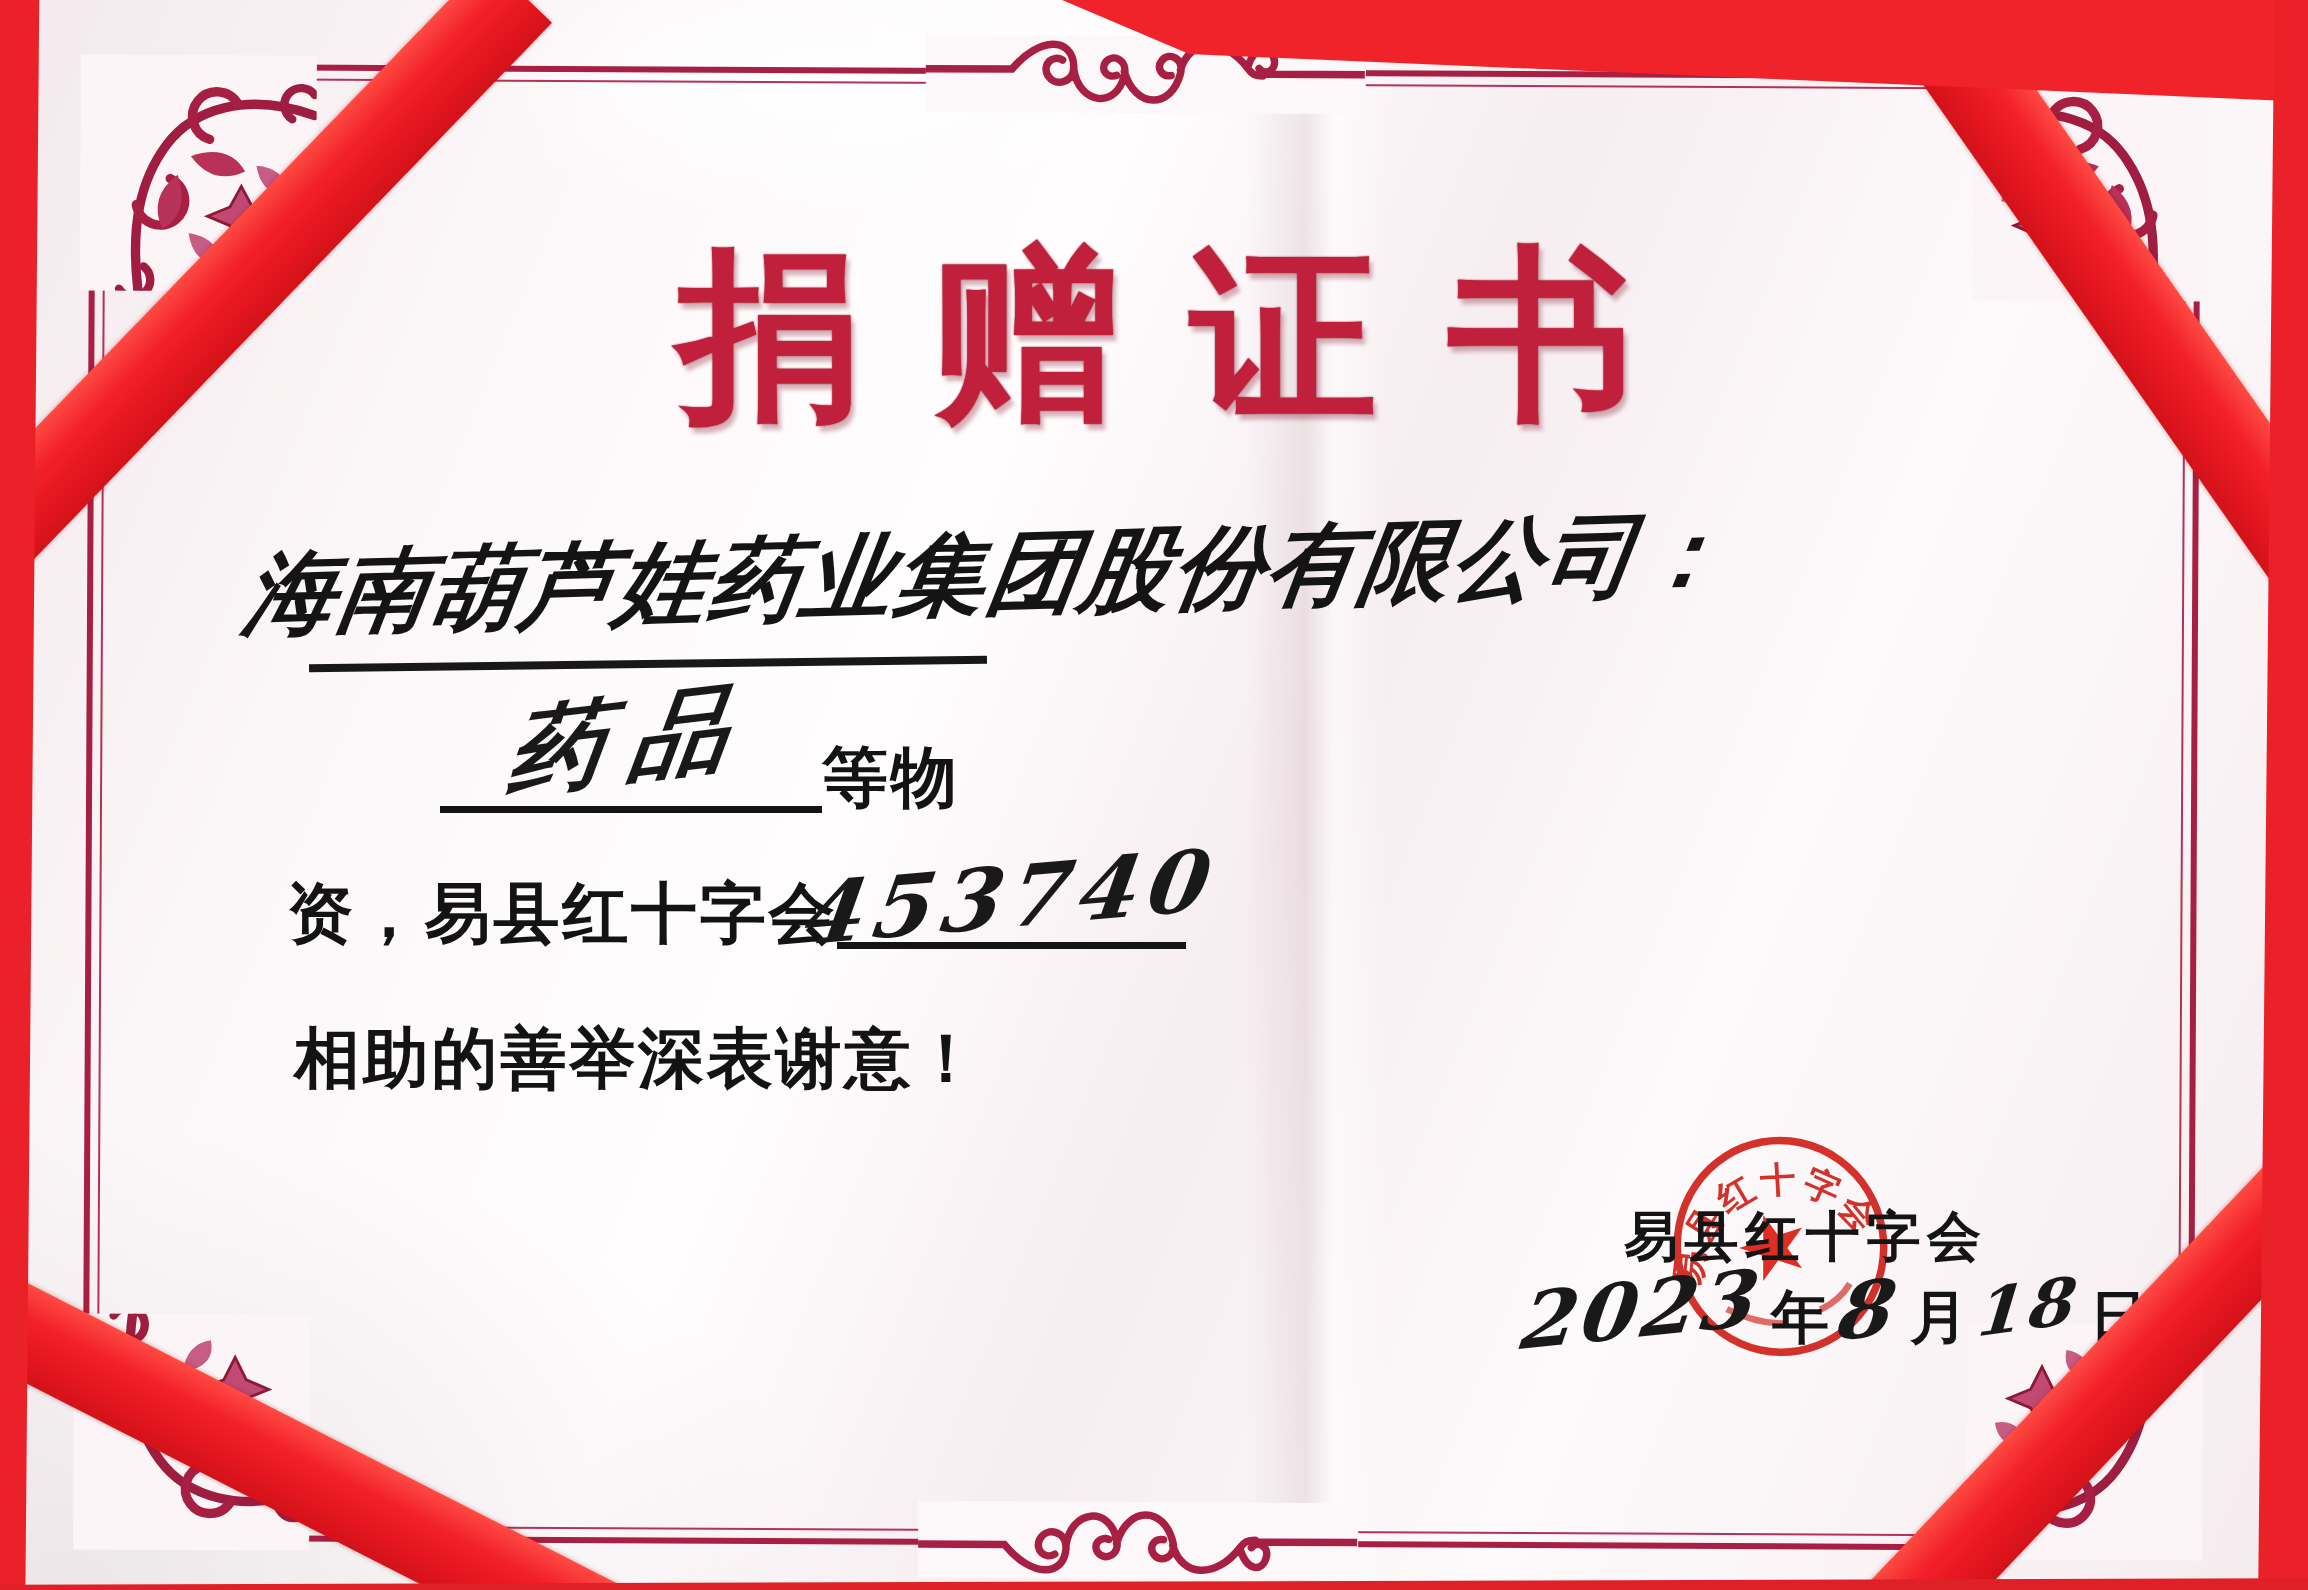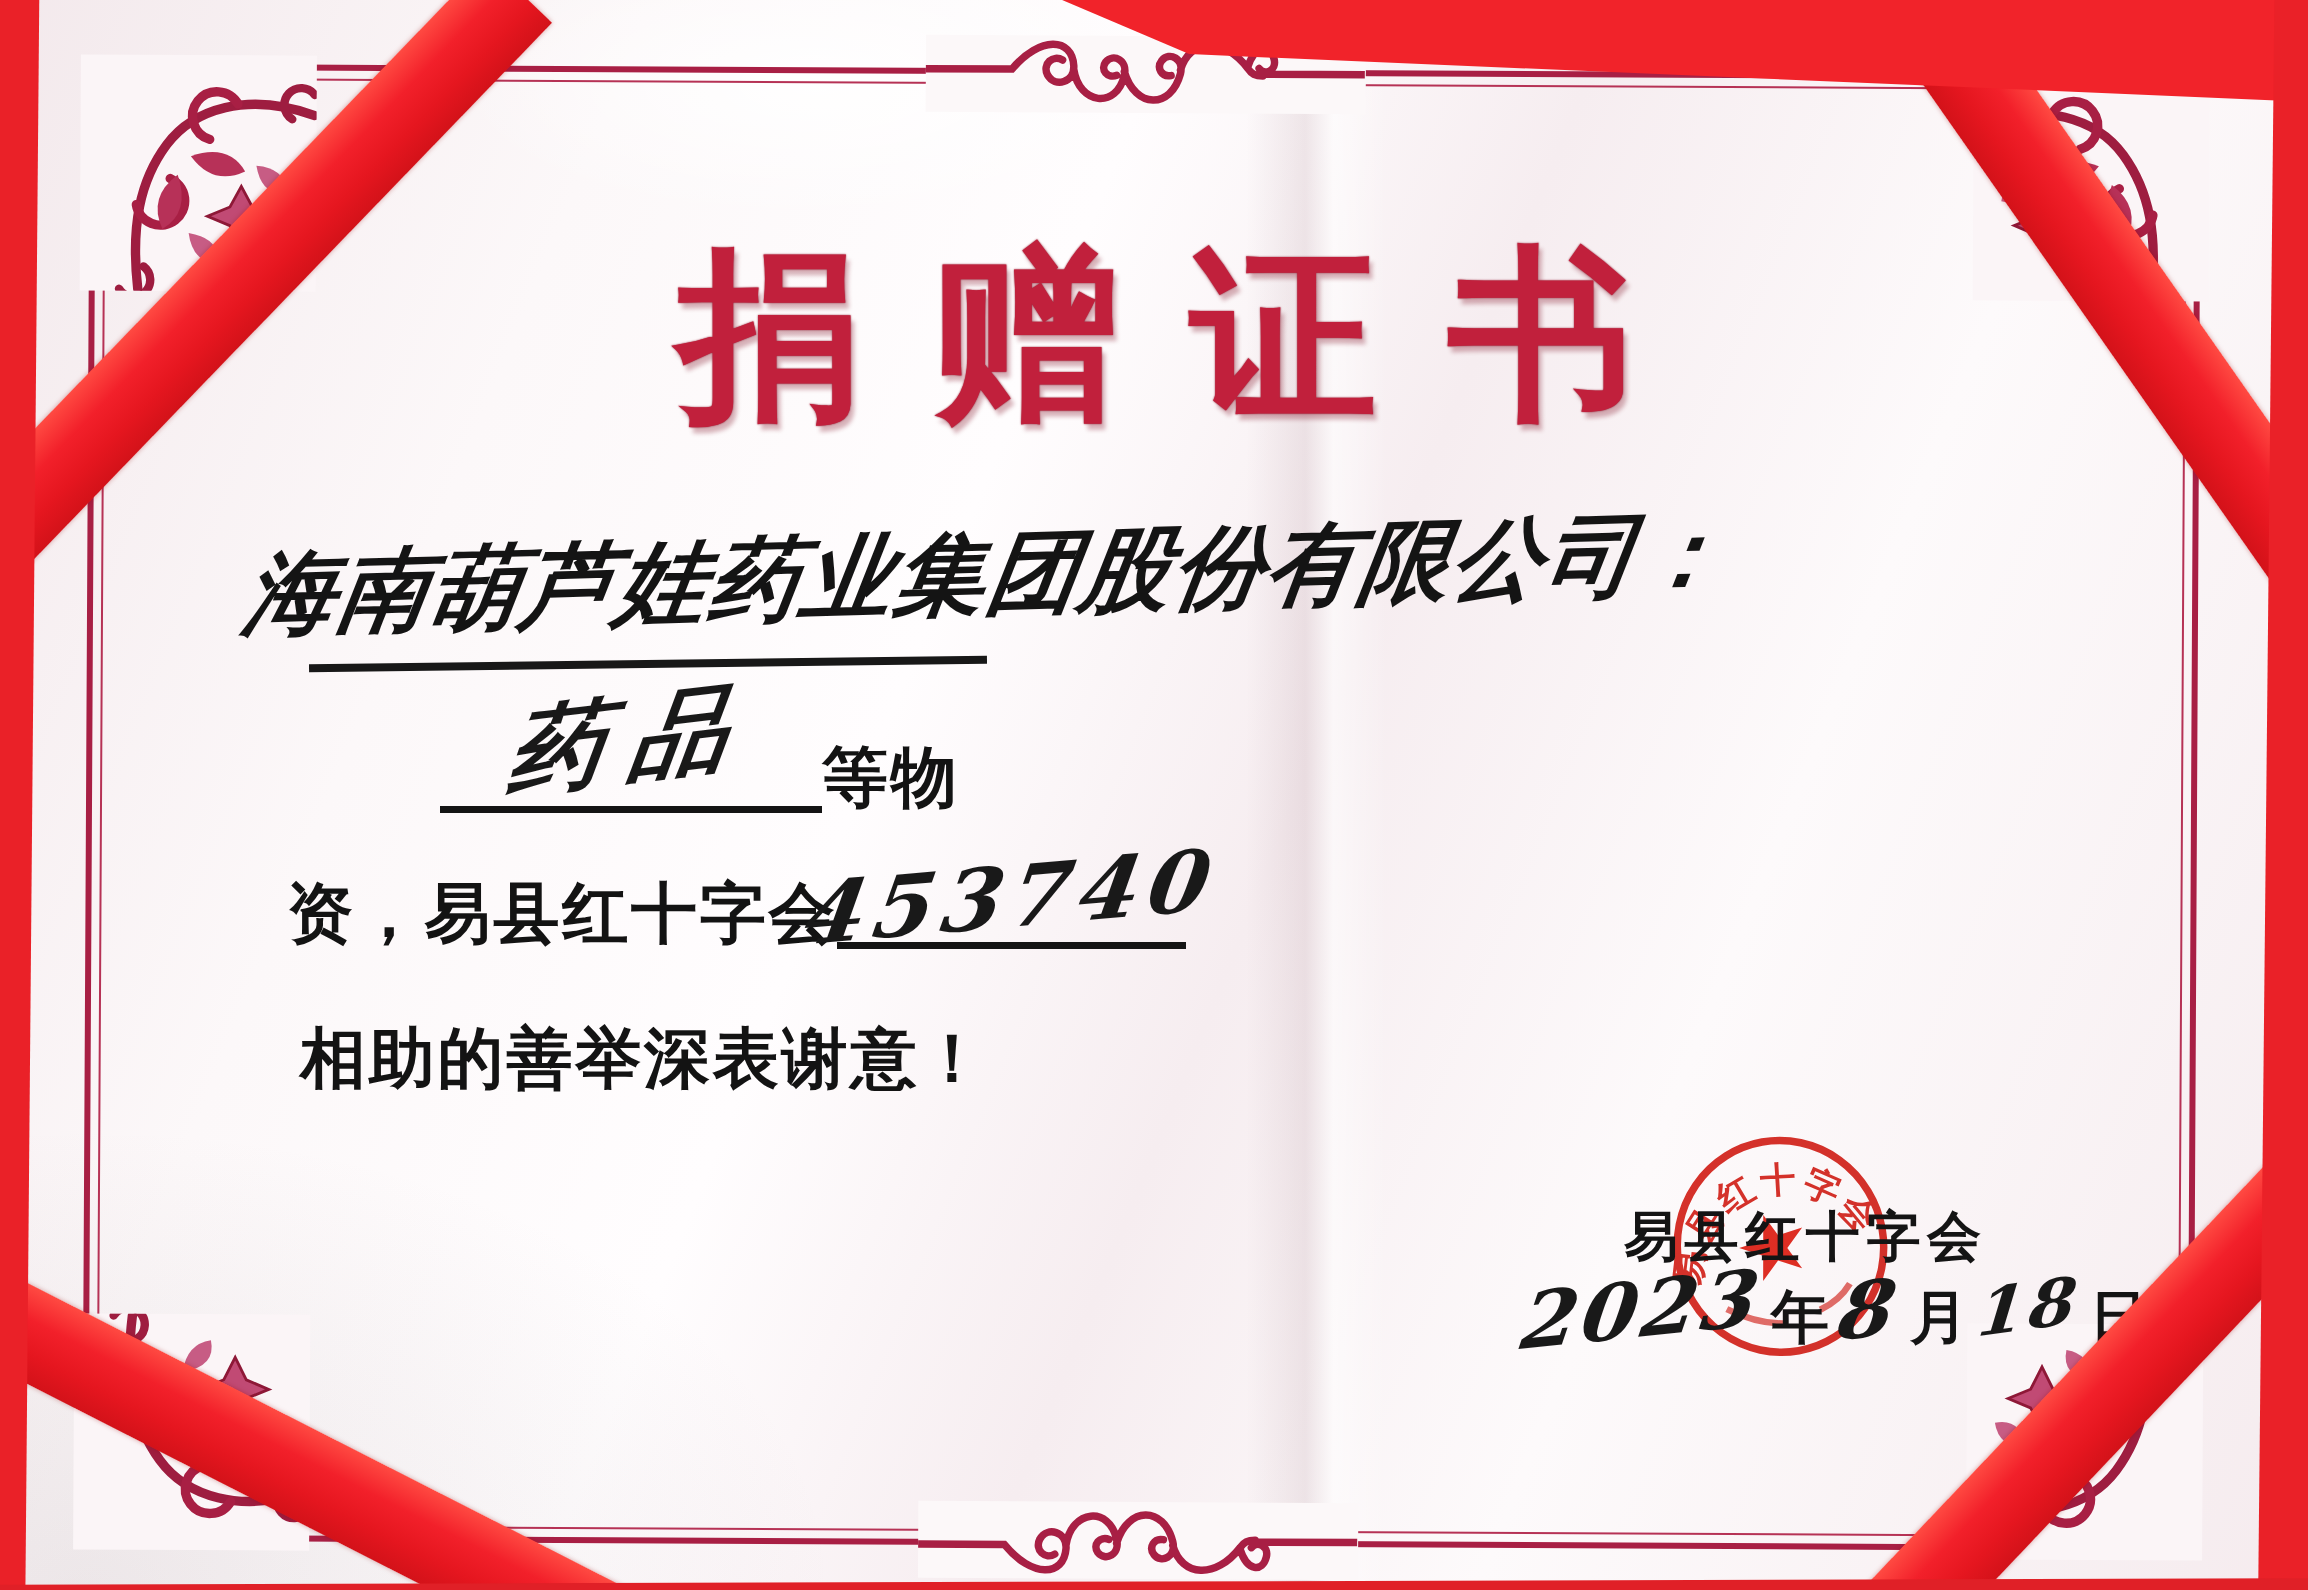--- a/index.html
+++ b/index.html
@@ -38,21 +38,21 @@
     text-shadow:3.7px 5.6px 4.7px rgba(122,8,28,.30),0 0 1.9px #8d1128;}
   .recipient{position:absolute;left:245px;top:513px;z-index:10;white-space:nowrap;
     font-family:"DejaVu Serif",serif;font-style:italic;font-weight:600;
     font-size:91px;letter-spacing:1.9px;color:#141414;transform:rotate(-1.6deg) skewX(-10deg);}
   .recipient-underline{position:absolute;left:309px;top:660px;width:678px;height:8.4px;
     background:#181818;z-index:9;transform:rotate(-.7deg);}
   .body-line{position:absolute;z-index:10;white-space:nowrap;color:#131313;
     font-weight:900;font-size:66px;letter-spacing:2.8px;}
   .l1{left:440px;top:733px;}
   .l2{left:287px;top:869px;}
-  .l3{left:300px;top:1014px;}
+  .l3{left:294px;top:1014px;}
   .blank{display:inline-block;position:relative;vertical-align:baseline;}
   .blank .rule{position:absolute;left:0;right:0;bottom:-13px;height:7.5px;background:#141414;}
   .blank .hw{position:absolute;left:50%;bottom:-5.6px;white-space:nowrap;}
   .hw{font-family:"DejaVu Serif",serif;font-style:italic;font-weight:600;color:#191919;}
   .blank1{width:382px;}
   .blank1 .hw{font-size:96px;letter-spacing:24px;transform:translateX(-50%) skewX(-14deg) rotate(-7deg);}
   .blank2{width:349px;}
   .blank2 .hw{font-size:86px;letter-spacing:7.5px;bottom:-11.2px;transform:translateX(-50%) skewX(-14deg) rotate(-5deg);}
   .signature{position:absolute;left:1624px;top:1201px;z-index:12;white-space:nowrap;
     font-weight:900;font-size:54px;letter-spacing:6.6px;color:#141414;}

